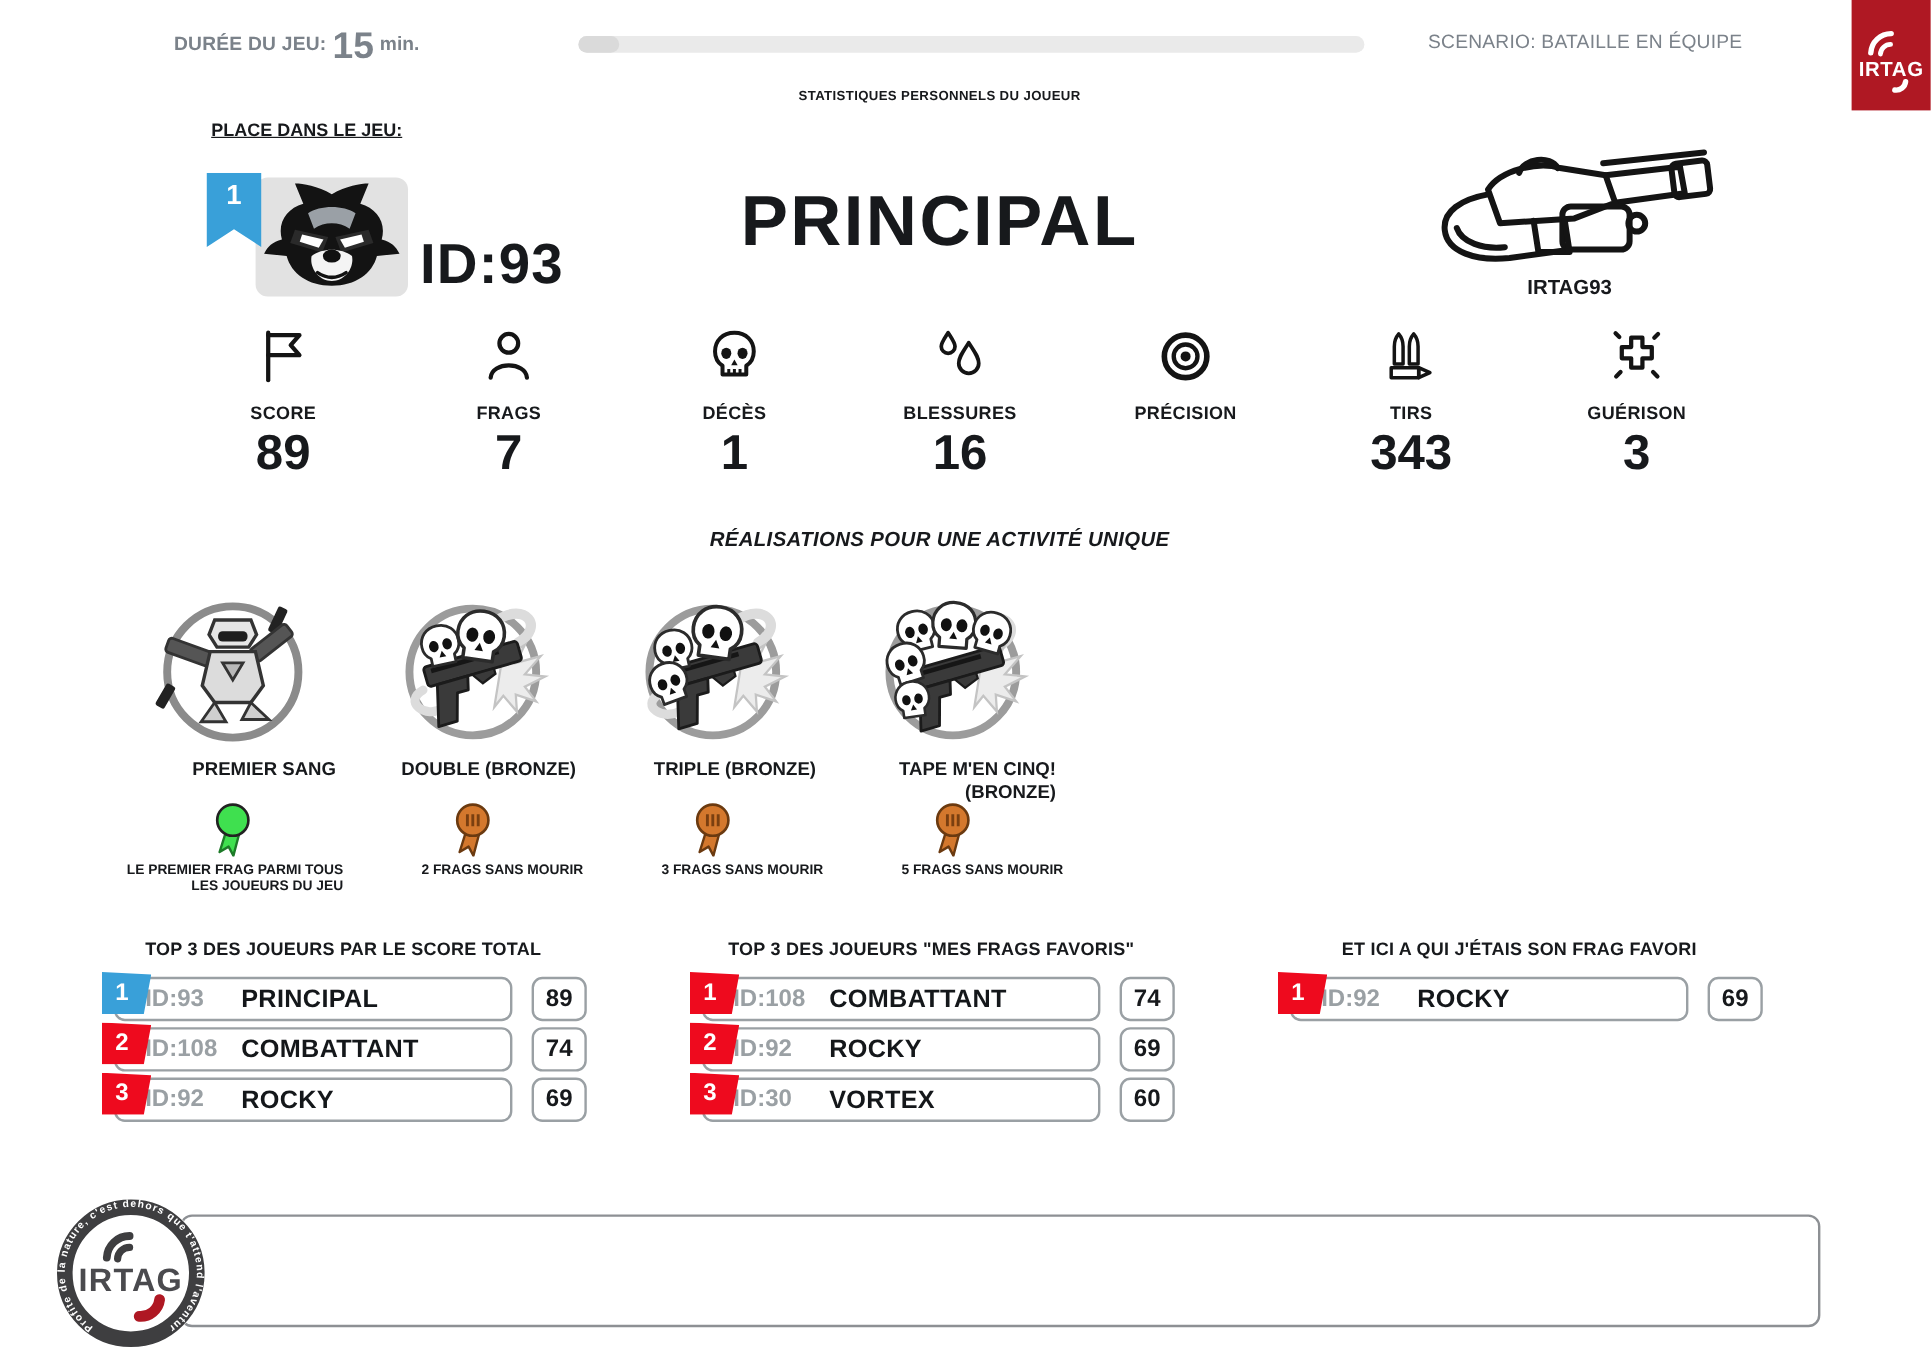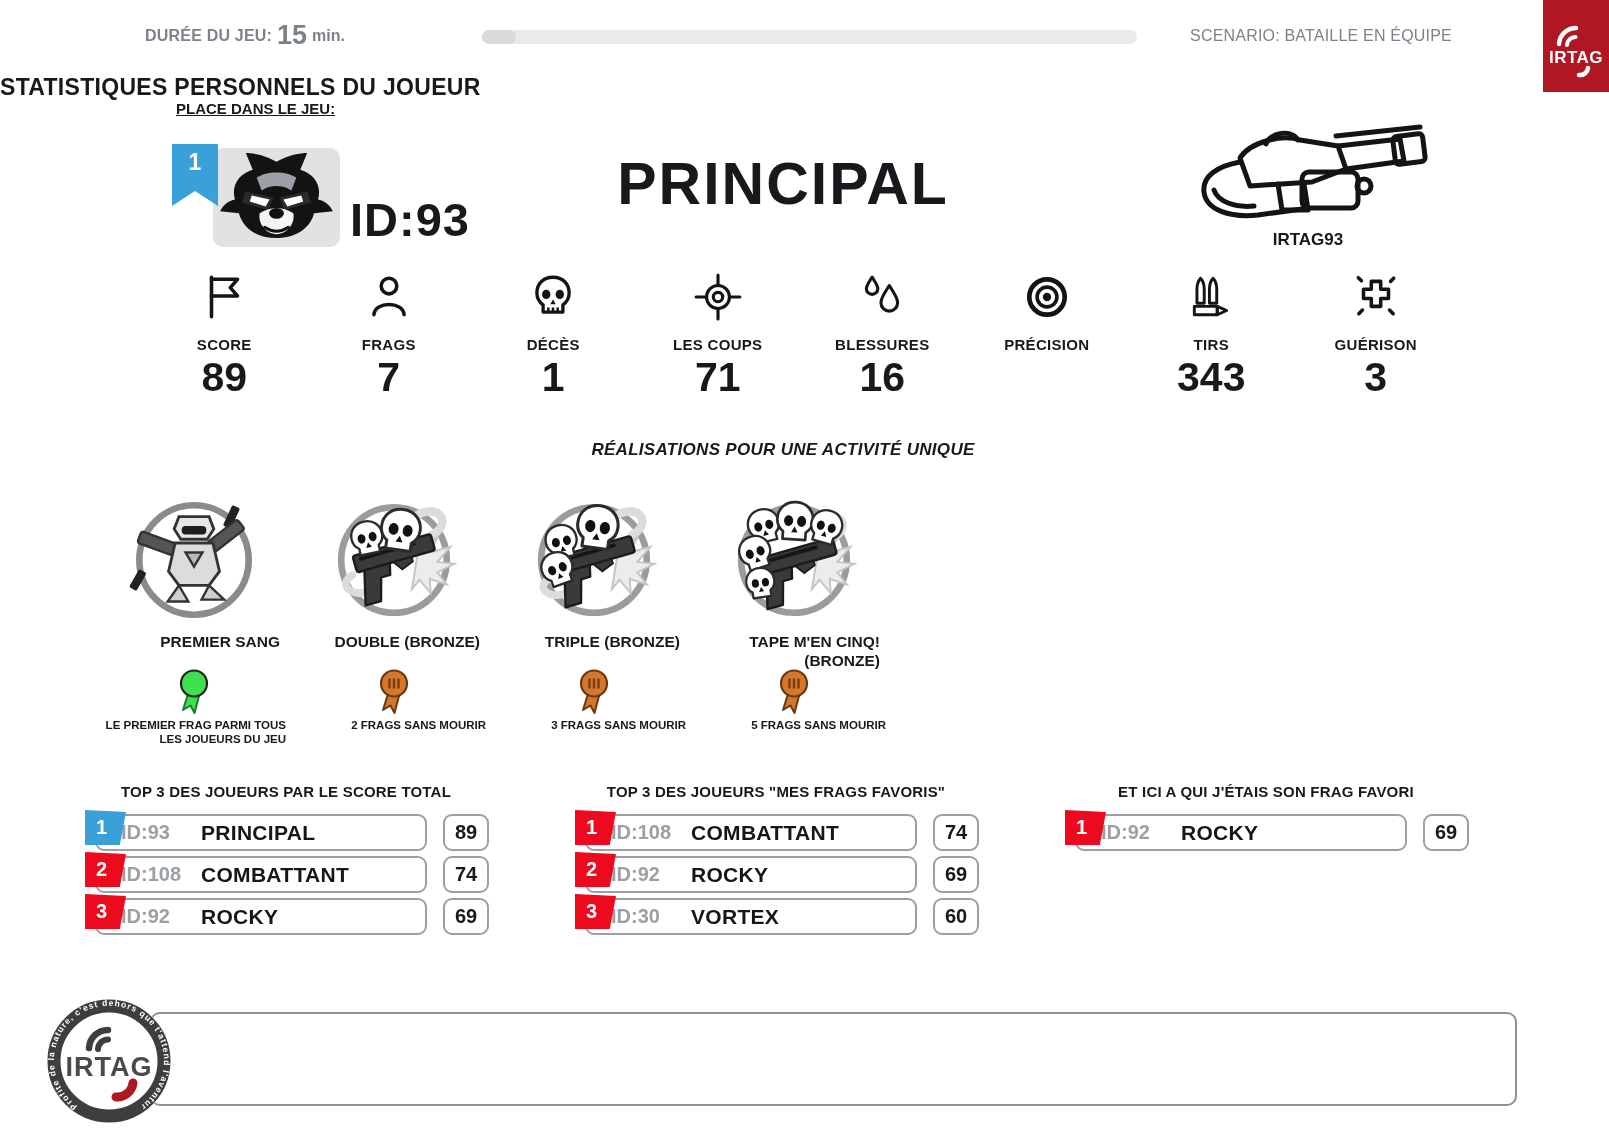--- a/index.html
+++ b/index.html
@@ -5,28 +5,28 @@
   html,body{margin:0;padding:0;}
   body{
     width:1609px;height:1136px;position:relative;overflow:hidden;
     background:#ffffff;
     font-family:"Liberation Sans","DejaVu Sans",sans-serif;
     color:#17191c;
   }
   
   .duration{position:absolute;left:145px;top:20px;display:flex;align-items:center;color:#7b828a;font-weight:800;}
   .duration .lbl{font-size:16px;letter-spacing:.2px;}
-  .duration .val{font-size:27px;margin:0 5px;}
+  .duration .val{font-size:31px;margin:0 5px;}
   .duration .unit{font-size:16px;}
   .progress{position:absolute;left:482px;top:30px;width:655px;height:14px;background:#eaeaea;border-radius:7px;}
   .progress .fill{position:absolute;left:0;top:0;height:14px;width:34px;background:#dadada;border-radius:7px;}
   .scenario{position:absolute;left:1186px;top:27px;width:270px;text-align:center;font-size:16px;font-weight:400;color:#7b828a;letter-spacing:.2px;}
   .brand-box{position:absolute;left:1543px;top:0;width:66px;height:92px;background:#AF1823;}
   
-  .section-title{position:absolute;left:0;top:74px;width:1566px;font-size:23px;font-weight:800;letter-spacing:.3px;}
+  .section-title{position:absolute;left:0;top:74px;width:1566px;text-align:center;font-size:11px;font-weight:800;letter-spacing:.3px;}
   .place-label{position:absolute;left:176px;top:100px;font-size:15px;font-weight:800;text-decoration:underline;}
   .avatar-box{position:absolute;left:213px;top:148px;width:127px;height:99px;background:#e2e2e2;border-radius:10px;}
   .rank-ribbon{position:absolute;left:172px;top:144px;width:46px;height:62px;background:#39A0D9;
     clip-path:polygon(0 0,100% 0,100% 100%,50% 76%,0 100%);z-index:3;
     color:#fff;font-size:23px;font-weight:800;display:flex;justify-content:center;padding-top:5px;box-sizing:border-box;}
   .player-id{position:absolute;left:350px;top:192px;font-size:47px;font-weight:800;letter-spacing:1px;}
   .player-name{position:absolute;left:0;top:150px;width:1566px;text-align:center;font-size:59px;font-weight:800;letter-spacing:2px;}
   .gun-wrap{position:absolute;left:1178px;top:112px;width:260px;text-align:center;}
   .gun-wrap .device{font-size:17px;font-weight:800;margin-top:0;}
   
@@ -172,31 +172,20 @@
         <ellipse cx="17.5" cy="21.5" rx="4" ry="4.5" fill="#141414"></ellipse>
         <ellipse cx="30.5" cy="21.5" rx="4" ry="4.5" fill="#141414"></ellipse>
         <path d="M24 26.5 l-2.6 4.5 h5.2 Z" fill="#141414"></path>
         <path d="M19.5 34 v4.5 M24 34 v4.5 M28.5 34 v4.5" stroke="#141414" stroke-width="2.4"></path>
       </svg>
     </div>
     <div class="lab">DÉCÈS</div>
     <div class="val">1</div>
   </div>
 
-  <div class="stat">
-    <div class="icn">
-      <svg viewBox="0 0 48 48" width="50" height="50" fill="none" stroke="#141414" stroke-width="3" stroke-linecap="round">
-        <circle cx="24" cy="24" r="11"></circle>
-          <circle cx="24" cy="24" r="4.5"></circle>
-        <path d="M24 3 V13 M24 35 V45 M3 24 H13 M35 24 H45"></path>
-      </svg>
-    </div>
-    <div class="lab">LES COUPS</div>
-    <div class="val">71</div>
-  </div>
 
   <div class="stat">
     <div class="icn">
       <svg viewBox="0 0 48 48" width="50" height="50" fill="none" stroke="#141414" stroke-width="3" stroke-linejoin="round">
         <path d="M14.5 5 c-3.5 5.5 -5.5 8 -5.5 11 a5.5 5.5 0 0 0 11 0 c0 -3 -2 -5.5 -5.5 -11 Z"></path>
         <path d="M31 13 c-5 8 -8 11.5 -8 16.5 a8 8 0 0 0 16 0 c0 -5 -3 -8.5 -8 -16.5 Z"></path>
       </svg>
     </div>
     <div class="lab">BLESSURES</div>
     <div class="val">16</div>

